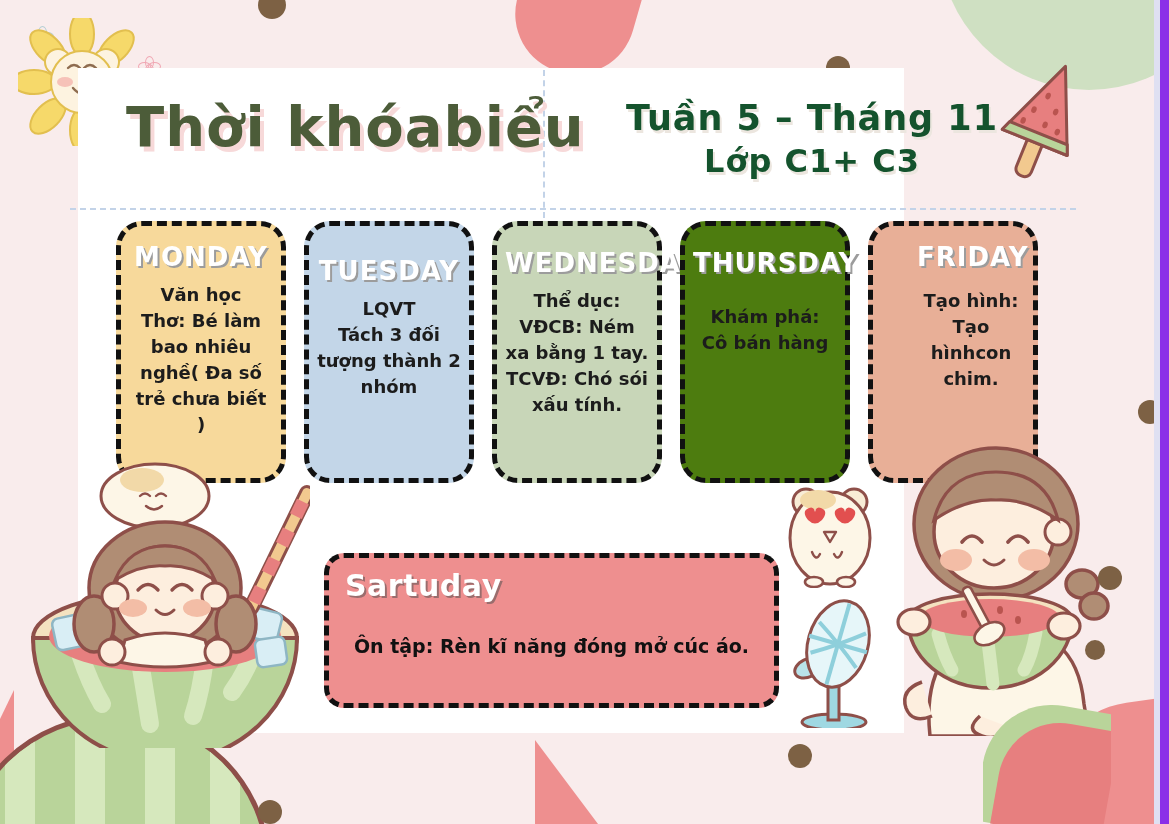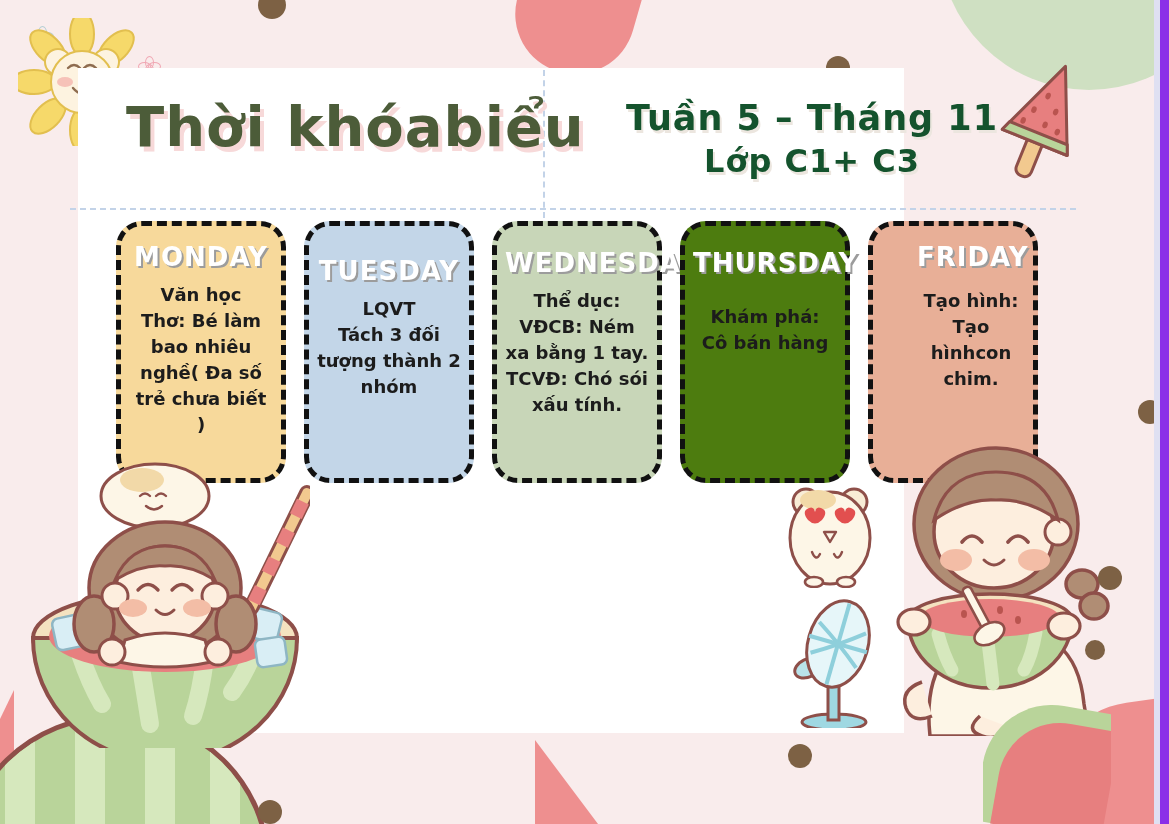--- a/index.html
+++ b/index.html
@@ -407,20 +407,24 @@
       </div>
 
       <div class="day-card friday">
         <div class="day-title">FRIDAY</div>
         <div class="day-body">Tạo hình:
 Tạo hìnhcon chim.</div>
       </div>
 
     </div>
 
+    <div id="saturday">
+      <div class="sat-title">Sartuday</div>
+      <div class="sat-body">Ôn tập: Rèn kĩ năng đóng mở cúc áo.</div>
+    </div>
 
     <svg class="illus" style="left:-58px; top:380px;" width="290" height="300" viewBox="0 0 290 300">
 
       <g>
         <circle cx="110" cy="34" r="11" fill="#f8ecd6" stroke="#8e4f49" stroke-width="3"></circle>
         <circle cx="160" cy="34" r="11" fill="#f8ecd6" stroke="#8e4f49" stroke-width="3"></circle>
         <ellipse cx="135" cy="48" rx="54" ry="32" fill="#fdf6e7" stroke="#8e4f49" stroke-width="3"></ellipse>
         <ellipse cx="122" cy="32" rx="22" ry="12" fill="#f2d9a8"></ellipse>
         <path d="M120 48 q5 -5 10 0" stroke="#8e4f49" stroke-width="2.4" fill="none" stroke-linecap="round"></path>
         <path d="M136 48 q5 -5 10 0" stroke="#8e4f49" stroke-width="2.4" fill="none" stroke-linecap="round"></path>

